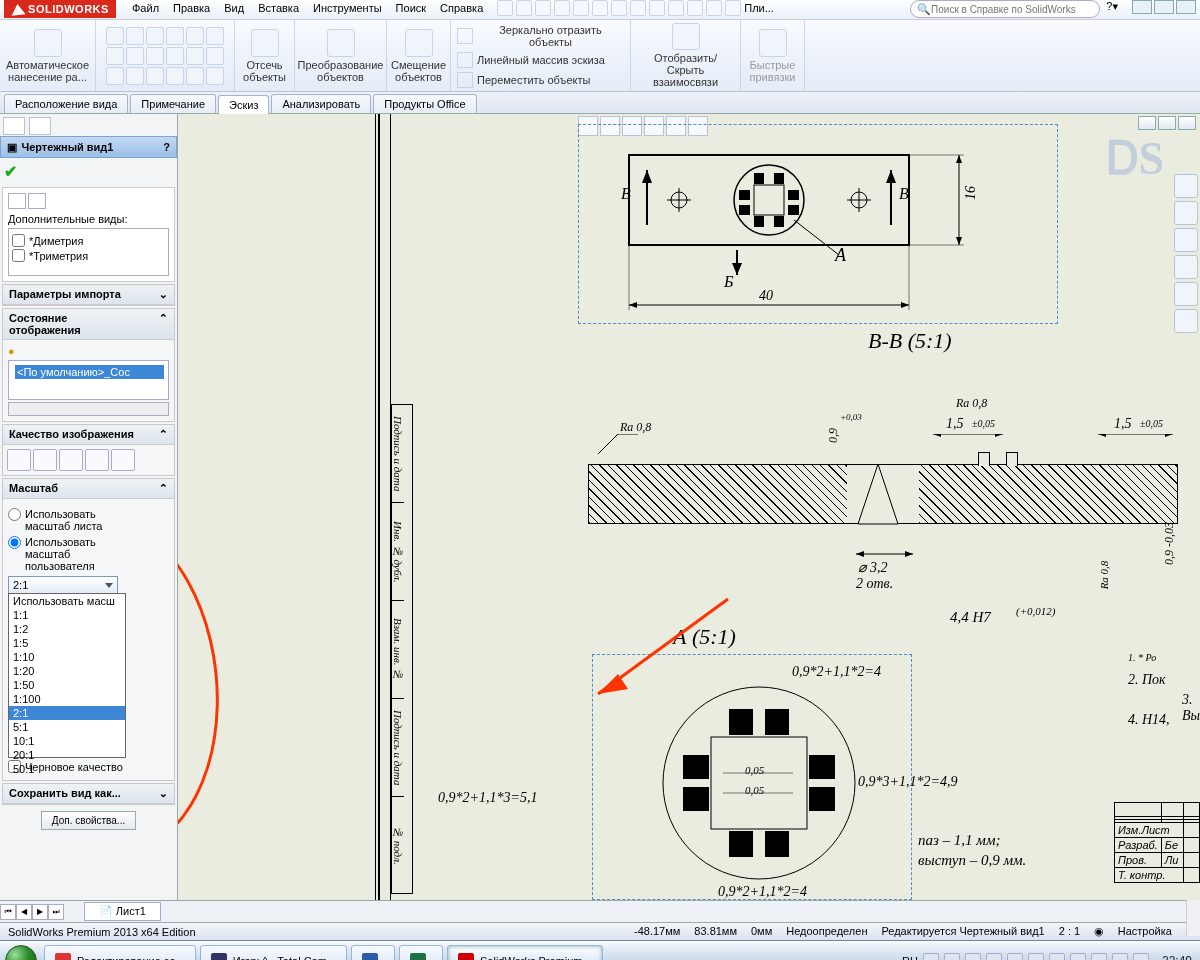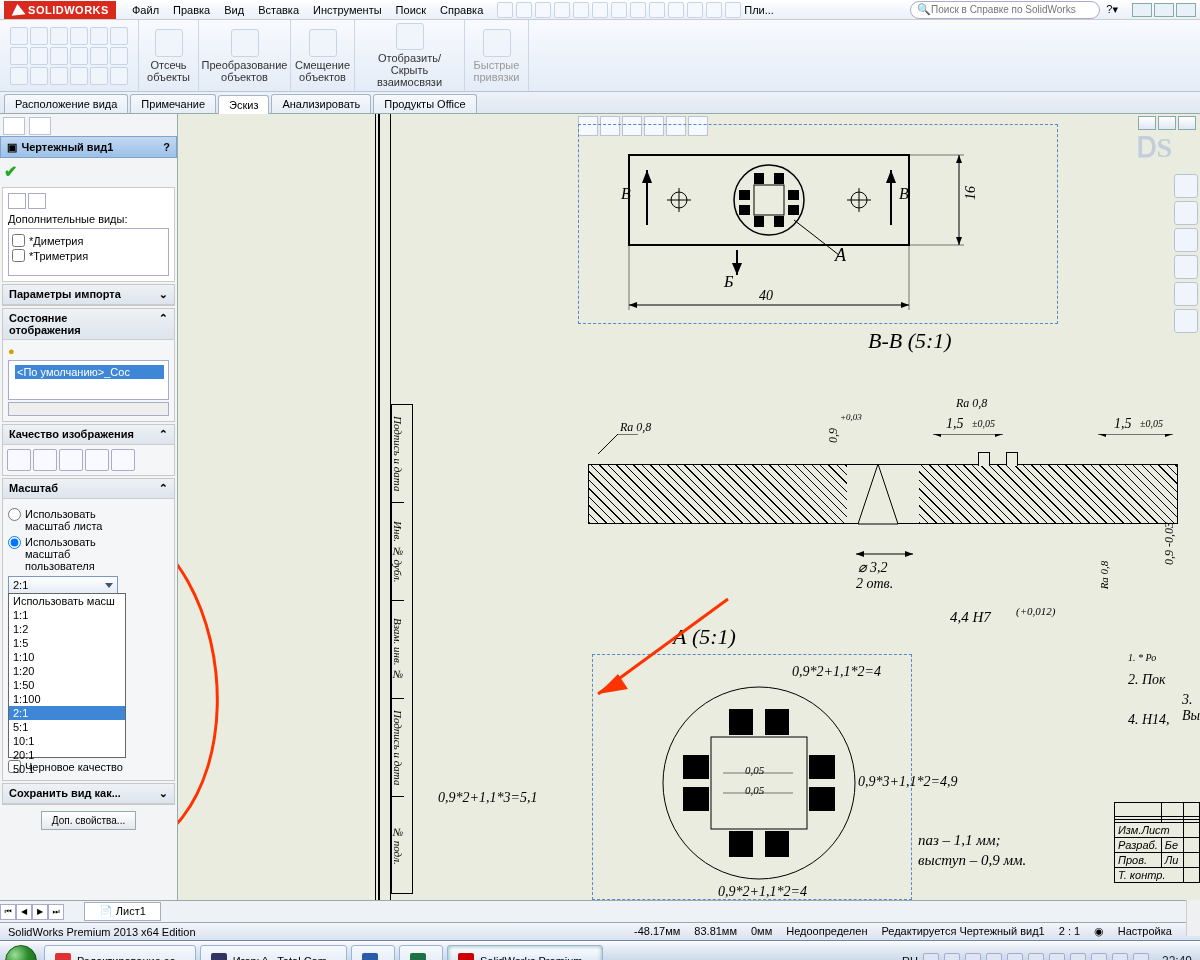--- a/index.html
+++ b/index.html
@@ -1,17 +1,17 @@
 <!DOCTYPE html>
 <html><head>
 <meta charset="utf-8">
 <style>
 *{box-sizing:border-box;margin:0;padding:0;font-family:Tahoma,Arial,sans-serif;font-size:11px;}
 body{width:1200px;height:960px;overflow:hidden;background:#fff;position:relative;}
-.title-bar{height:20px;background:linear-gradient(#fff,#e8f0fa);display:flex;align-items:center;padding:0 4px;border-bottom:1px solid #ccc;}
+.title-bar{height:20px;background:linear-gradient(#fff,#e8f0fa);display:flex;align-items:flex-start;padding:0 4px;border-bottom:1px solid #ccc;}
 .logo{width:112px;height:18px;background:#d9291c;color:#fff;font-weight:bold;font-size:11px;display:flex;align-items:center;justify-content:center;letter-spacing:0.5px;}
 .logo::before{content:"";display:inline-block;width:0;height:0;border-left:7px solid transparent;border-right:7px solid transparent;border-bottom:11px solid #fff;margin-right:3px;transform:rotate(-6deg);}
 .menu-bar{display:flex;gap:2px;margin-left:10px;}
 .menu-bar span{padding:2px 6px;cursor:default;}
 .qat{display:flex;gap:3px;margin-left:8px;align-items:center;}
 .qat-ico{width:16px;height:16px;background:#f5f8fc;border:1px solid #c7d4e6;border-radius:2px;}
 .search-box{margin-left:auto;display:flex;align-items:center;background:#fff;border:1px solid #aac;border-radius:10px;padding:1px 6px;width:190px;height:18px;}
 .search-box input{border:none;outline:none;font-size:10px;width:100%;}
 .win-ctrl{display:flex;gap:2px;margin-left:8px;}
 .win-btn{width:20px;height:14px;border:1px solid #8aa;background:#e8f0f8;}
@@ -67,21 +67,21 @@
 .start-orb div{width:32px;height:32px;border-radius:50%;background:radial-gradient(circle at 30% 30%,#9be09b,#2a8a2a 45%,#1a5a1a);border:1px solid #1a5a1a;}
 .task-item{height:32px;padding:0 10px;margin:0 2px;background:linear-gradient(#f6faff,#d6e2f2);border:1px solid #9cb4d4;border-radius:3px;display:flex;align-items:center;gap:6px;font-size:11px;max-width:160px;overflow:hidden;white-space:nowrap;}
 .task-item.active{background:linear-gradient(#fff,#bdd6f2);box-shadow:inset 0 0 4px #7aa;}
 .task-ico{width:16px;height:16px;background:#e55;border-radius:2px;}
 .tray{margin-left:auto;display:flex;align-items:center;gap:5px;padding-right:8px;}
 .tray-ico{width:16px;height:16px;background:#dde6f2;border:1px solid #aac;border-radius:2px;}
 .clock{font-size:12px;color:#223;padding-left:8px;}
 
 .doc-win{position:absolute;top:2px;right:4px;display:flex;gap:2px;}
 .doc-win div{width:18px;height:14px;border:1px solid #8aa;background:linear-gradient(#fff,#e0e8f2);}
-.ds-logo{position:absolute;top:18px;right:28px;font-family:Georgia,serif;font-size:28px;color:#c2cedb;font-weight:bold;}
+.ds-logo{position:absolute;top:18px;right:36px;font-family:Georgia,serif;font-size:46px;color:#c2cedb;font-weight:bold;}
 .heads-up{position:absolute;top:2px;left:400px;display:flex;gap:2px;}
 .heads-up div{width:20px;height:20px;border:1px solid #b8c4d6;background:#f6f9fd;}
 .titleblock{position:absolute;border:1px solid #000;font-family:Georgia,serif;font-style:italic;font-size:11px;}
 .titleblock td{border:1px solid #000;padding:1px 3px;}
 </style>
 </head>
 <body>
 
 <div class="title-bar">
   <div class="logo">
@@ -118,20 +118,25 @@
   </div>
   <span style="margin:0 6px;">?▾</span>
   <div class="win-ctrl">
     <div class="win-btn"></div>
     <div class="win-btn"></div>
     <div class="win-btn"></div>
   </div>
 </div>
 
 <div class="ribbon">
+  <div class="rib-grp" style="width:96px;">
+    <div class="rib-ico"></div>
+    <span style="white-space:pre-line;">Автоматическое
+нанесение ра...</span>
+  </div>
   <div class="rib-grp">
     <div class="rib-mini">
       <div></div>
         <div></div>
         <div></div>
         <div></div>
         <div></div>
         <div></div>
       <div></div>
         <div></div>
@@ -155,20 +160,34 @@
   <div class="rib-grp" style="width:92px;">
       <div class="rib-ico"></div>
       <span style="white-space:pre-line;">Преобразование
 объектов</span>
     </div>
   <div class="rib-grp" style="width:64px;">
       <div class="rib-ico"></div>
       <span style="white-space:pre-line;">Смещение
 объектов</span>
     </div>
+  <div class="rib-grp" style="width:180px;align-items:flex-start;">
+    <div style="display:flex;align-items:center;gap:4px;margin:2px 0;">
+        <div style="width:16px;height:16px;border:1px solid #c7d4e6;"></div>
+        <span>Зеркально отразить объекты</span>
+      </div>
+    <div style="display:flex;align-items:center;gap:4px;margin:2px 0;">
+        <div style="width:16px;height:16px;border:1px solid #c7d4e6;"></div>
+        <span>Линейный массив эскиза</span>
+      </div>
+    <div style="display:flex;align-items:center;gap:4px;margin:2px 0;">
+        <div style="width:16px;height:16px;border:1px solid #c7d4e6;"></div>
+        <span>Переместить объекты</span>
+      </div>
+  </div>
   <div class="rib-grp" style="width:110px;">
       <div class="rib-ico"></div>
       <span style="white-space:pre-line;">Отобразить/Скрыть
 взаимосвязи</span>
     </div>
   <div class="rib-grp" style="width:64px;color:#999;">
       <div class="rib-ico"></div>
       <span style="white-space:pre-line;">Быстрые
 привязки</span>
     </div>

